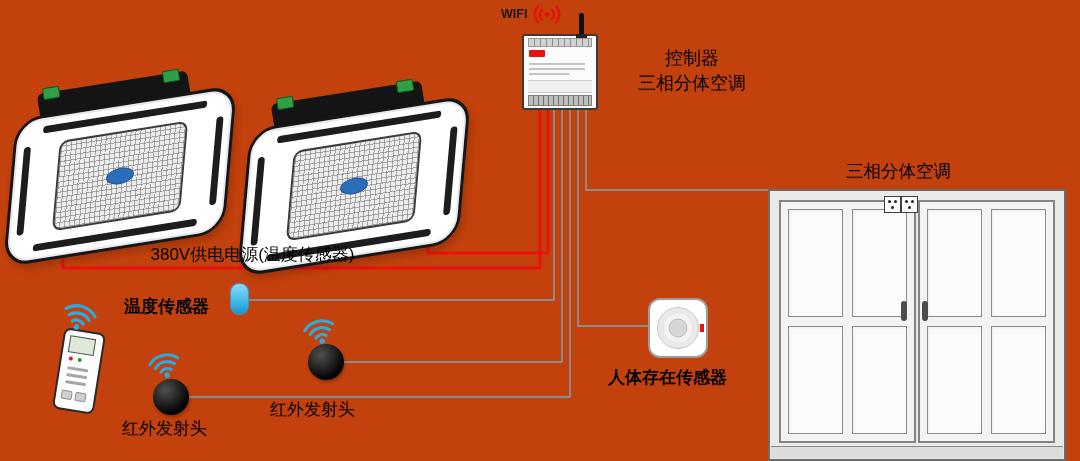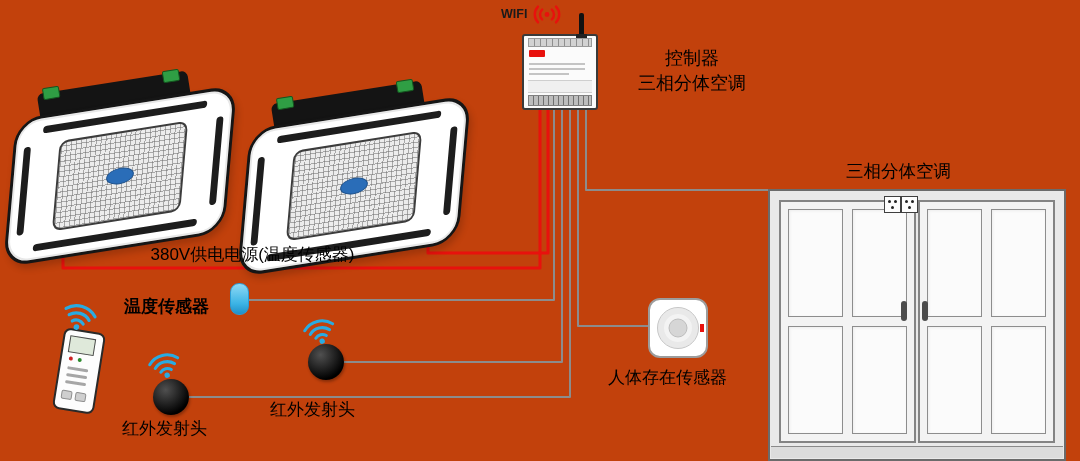--- a/index.html
+++ b/index.html
@@ -104,21 +104,21 @@
   .mag i{position:absolute;width:3px;height:3px;background:#222;border-radius:50%;}
   .mag .d1{left:2.5px;top:3px;}
   .mag .d2{left:8.5px;top:3px;}
   .mag .d3{left:5.5px;top:8.5px;}
 
   
   .power-label{left:130px;top:244px;width:245px;text-align:center;}
   .temp-label{left:124px;top:296px;font-weight:bold;}
   .ir1-label{left:122px;top:418px;}
   .ir2-label{left:270px;top:399px;}
-  .presence-label{left:608px;top:367px;}
+  .presence-label{left:608px;top:367px;font-weight:bold;}
   .window-label{left:846px;top:161px;font-size:17.5px;}
 </style>
 </head>
 <body>
 
 <div class="stage">
 
   <svg class="wires" width="1080" height="461">
     <polyline class="wire wire-power" points="63,238 63,268 540,268 540,106"></polyline>
     <polyline class="wire wire-power" points="428,236 428,253 548,253 548,106"></polyline>

